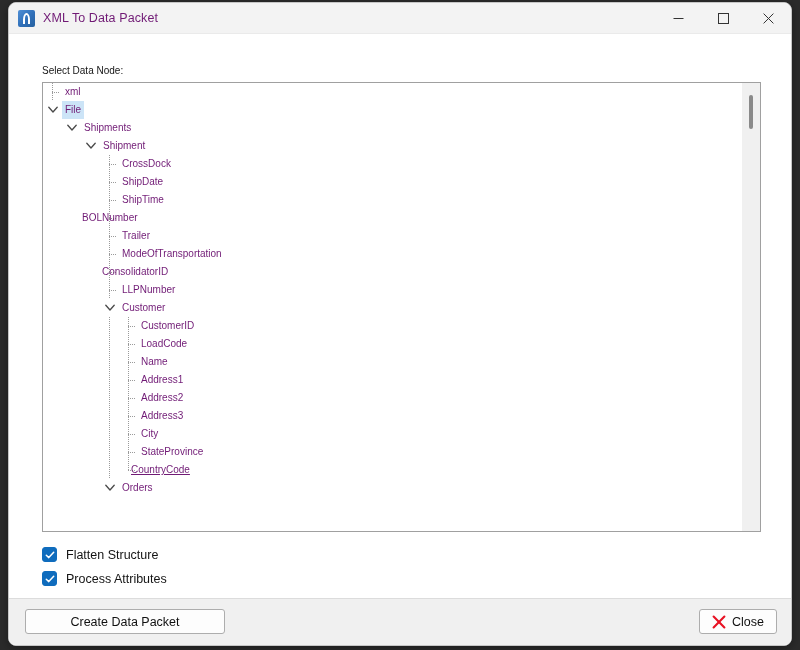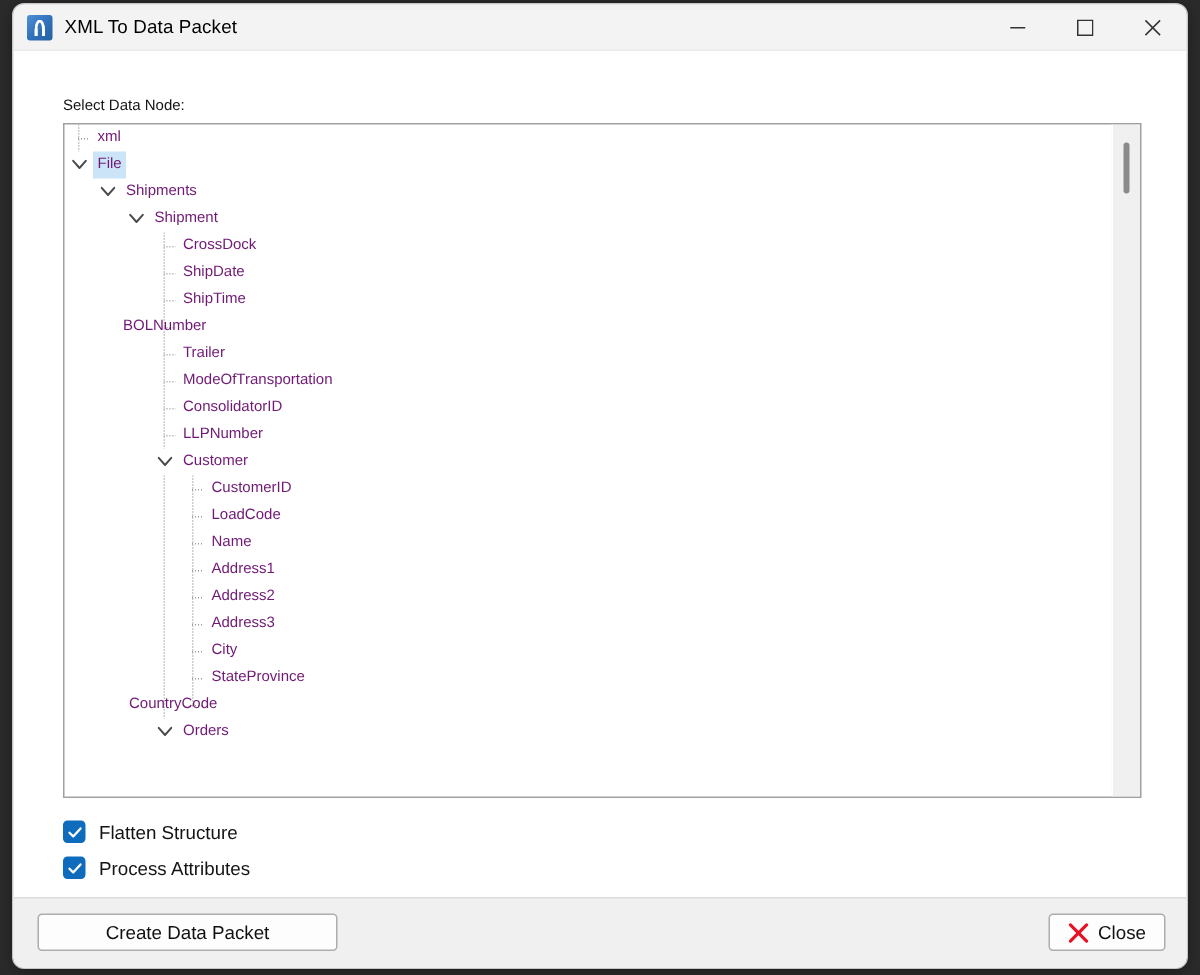--- a/index.html
+++ b/index.html
@@ -58,21 +58,21 @@
   }
   #app-icon::after {
     content: "";
     position: absolute;
     left: 5px; top: 9px;
     width: 2px; height: 5px;
     background: #ffffff;
   }
   #title-text {
     font-size: 12.5px;
-    color: #000000;
+    color: #701a75;
     letter-spacing: 0.1px;
     white-space: nowrap;
   }
   #winbtns {
     position: absolute;
     right: 0; top: 0;
     height: 30px;
     display: flex;
   }
   .winbtn {
@@ -292,36 +292,36 @@
               <svg width="10" height="8" viewBox="0 0 10 8">
                 <polyline points="0.8,1.2 5,6 9.2,1.2" fill="none" stroke="#4a4a4a" stroke-width="1.3" stroke-linecap="round" stroke-linejoin="round"></polyline>
               </svg>
             </span><span class="tlabel" style="margin-left: 57px;">Shipment</span></div>
           <div class="tnode"><span class="vline" style="left: 66px;"></span><span class="hline" style="left: 66px; width: 8px;"></span><span class="tlabel" style="margin-left: 76px;">CrossDock</span></div>
           <div class="tnode"><span class="vline" style="left: 66px;"></span><span class="hline" style="left: 66px; width: 8px;"></span><span class="tlabel" style="margin-left: 76px;">ShipDate</span></div>
           <div class="tnode"><span class="vline" style="left: 66px;"></span><span class="hline" style="left: 66px; width: 8px;"></span><span class="tlabel" style="margin-left: 76px;">ShipTime</span></div>
           <div class="tnode"><span class="vline" style="left: 66px;"></span><span class="hline" style="left: 66px; width: 8px;"></span><span class="tlabel" style="margin-left: 36px;">BOLNumber</span></div>
           <div class="tnode"><span class="vline" style="left: 66px;"></span><span class="hline" style="left: 66px; width: 8px;"></span><span class="tlabel" style="margin-left: 76px;">Trailer</span></div>
           <div class="tnode"><span class="vline" style="left: 66px;"></span><span class="hline" style="left: 66px; width: 8px;"></span><span class="tlabel" style="margin-left: 76px;">ModeOfTransportation</span></div>
-          <div class="tnode"><span class="vline" style="left: 66px;"></span><span class="hline" style="left: 66px; width: 8px;"></span><span class="tlabel" style="margin-left: 76px;">ConsolidatorID</span></div>
+          <div class="tnode"><span class="vline" style="left: 66px;"></span><span class="hline" style="left: 66px; width: 8px;"></span><span class="tlabel" style="margin-left: 56px;">ConsolidatorID</span></div>
           <div class="tnode"><span class="vline" style="left: 66px;"></span><span class="hline" style="left: 66px; width: 8px;"></span><span class="tlabel" style="margin-left: 76px;">LLPNumber</span></div>
           <div class="tnode"><span class="chev" style="left: 59px;">
               <svg width="10" height="8" viewBox="0 0 10 8">
                 <polyline points="0.8,1.2 5,6 9.2,1.2" fill="none" stroke="#4a4a4a" stroke-width="1.3" stroke-linecap="round" stroke-linejoin="round"></polyline>
               </svg>
             </span><span class="tlabel" style="margin-left: 76px;">Customer</span></div>
           <div class="tnode"><span class="vline" style="left: 66px;"></span><span class="vline" style="left: 85px;"></span><span class="hline" style="left: 85px; width: 8px;"></span><span class="tlabel" style="margin-left: 95px;">CustomerID</span></div>
           <div class="tnode"><span class="vline" style="left: 66px;"></span><span class="vline" style="left: 85px;"></span><span class="hline" style="left: 85px; width: 8px;"></span><span class="tlabel" style="margin-left: 95px;">LoadCode</span></div>
           <div class="tnode"><span class="vline" style="left: 66px;"></span><span class="vline" style="left: 85px;"></span><span class="hline" style="left: 85px; width: 8px;"></span><span class="tlabel" style="margin-left: 95px;">Name</span></div>
           <div class="tnode"><span class="vline" style="left: 66px;"></span><span class="vline" style="left: 85px;"></span><span class="hline" style="left: 85px; width: 8px;"></span><span class="tlabel" style="margin-left: 95px;">Address1</span></div>
           <div class="tnode"><span class="vline" style="left: 66px;"></span><span class="vline" style="left: 85px;"></span><span class="hline" style="left: 85px; width: 8px;"></span><span class="tlabel" style="margin-left: 95px;">Address2</span></div>
           <div class="tnode"><span class="vline" style="left: 66px;"></span><span class="vline" style="left: 85px;"></span><span class="hline" style="left: 85px; width: 8px;"></span><span class="tlabel" style="margin-left: 95px;">Address3</span></div>
           <div class="tnode"><span class="vline" style="left: 66px;"></span><span class="vline" style="left: 85px;"></span><span class="hline" style="left: 85px; width: 8px;"></span><span class="tlabel" style="margin-left: 95px;">City</span></div>
           <div class="tnode"><span class="vline" style="left: 66px;"></span><span class="vline" style="left: 85px;"></span><span class="hline" style="left: 85px; width: 8px;"></span><span class="tlabel" style="margin-left: 95px;">StateProvince</span></div>
-          <div class="tnode"><span class="vline" style="left: 66px;"></span><span class="vhalf" style="left: 85px;"></span><span class="hline" style="left: 85px; width: 8px;"></span><span class="tlabel" style="margin-left: 40px;">CountryCode</span></div>
+          <div class="tnode"><span class="vline" style="left: 66px;"></span><span class="vhalf" style="left: 85px;"></span><span class="hline" style="left: 85px; width: 8px;"></span><span class="tlabel" style="margin-left: 85px; text-decoration: underline;">CountryCode</span></div>
           <div class="tnode"><span class="chev" style="left: 59px;">
               <svg width="10" height="8" viewBox="0 0 10 8">
                 <polyline points="0.8,1.2 5,6 9.2,1.2" fill="none" stroke="#4a4a4a" stroke-width="1.3" stroke-linecap="round" stroke-linejoin="round"></polyline>
               </svg>
             </span><span class="tlabel" style="margin-left: 76px;">Orders</span></div>
         </div>
       <div id="tree-sb">
         <div id="tree-sb-thumb"></div>
       </div>
     </div>

